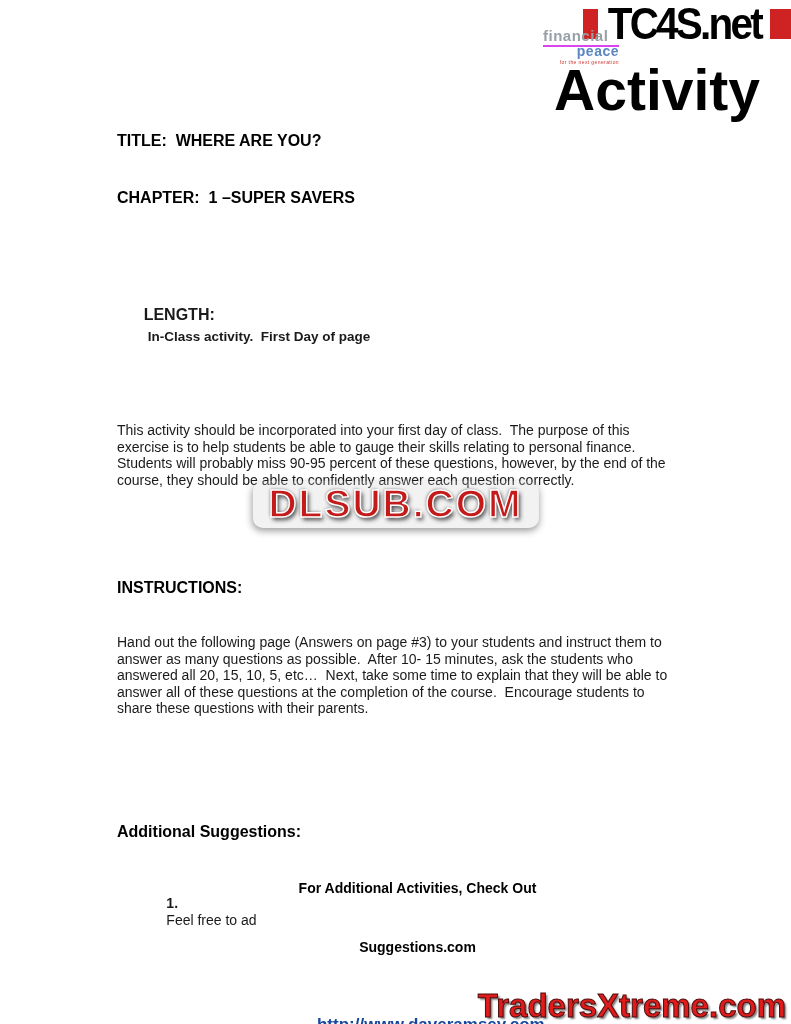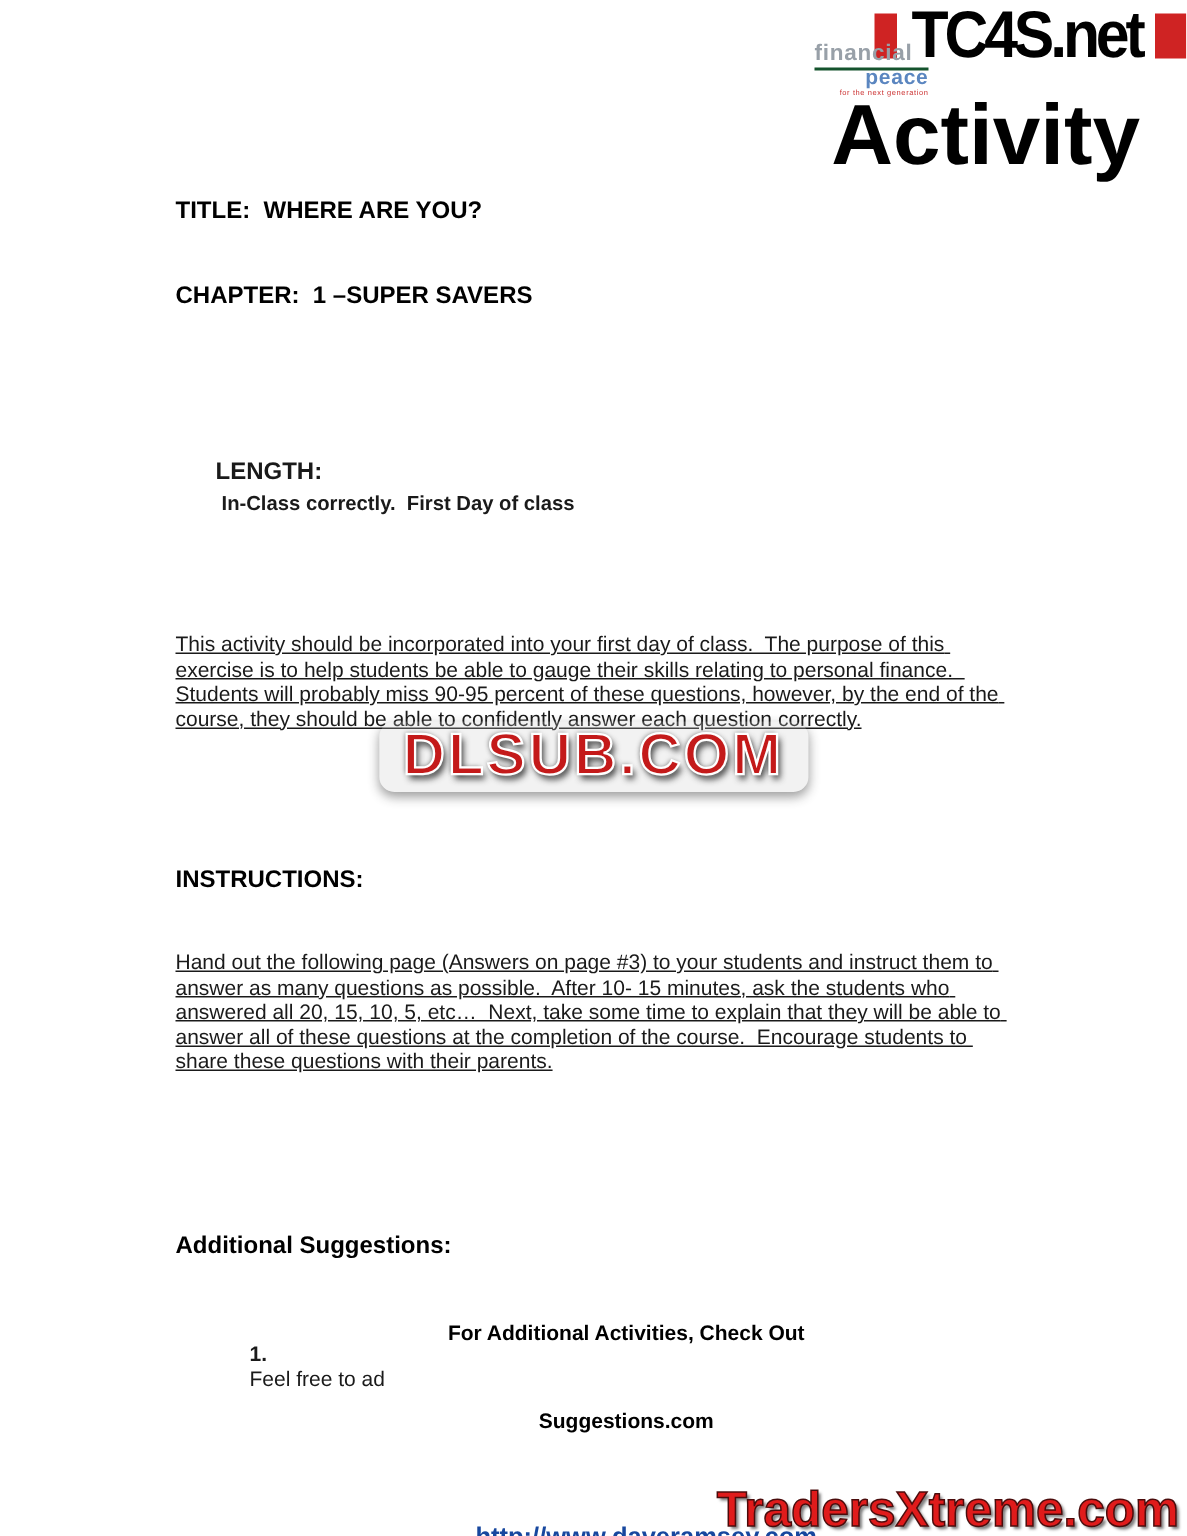--- a/index.html
+++ b/index.html
@@ -41,21 +41,21 @@
     top: 28px;
     left: 543px;
     width: 76px;
     line-height: 1;
   }
   .fp-financial {
     color: #98a0a8;
     font-weight: bold;
     font-size: 15px;
     letter-spacing: 0.5px;
-    border-bottom: 2px solid #14532d;
+    border-bottom: 2px solid #d946ef;
     padding-bottom: 2px;
   }
   .fp-peace {
     color: #5b86c0;
     font-weight: bold;
     font-size: 14px;
     text-align: right;
     margin-top: -3px;
     letter-spacing: 0.5px;
   }
@@ -94,21 +94,20 @@
   }
   .length-line { margin-top: 21px; line-height: 21px; }
   .length-label { font-size: 16px; font-weight: bold; }
   .length-text { font-size: 13.5px; font-weight: bold; margin-left: 4px; }
   .overview-heading { margin-top: 18px; }
   .para {
     font-size: 14px;
     line-height: 16.5px;
     margin: 0;
     color: #1a1a1a;
-    text-decoration: underline;
   }
   .instructions-heading { margin-top: 35px; }
   .suggestions-heading { margin-top: 50px; font-size: 16px; }
   .suggestion-item {
     margin-top: 1px;
     padding-left: 26px;
     font-size: 14px;
     line-height: 16.5px;
   }
   .suggestion-num { font-weight: bold; margin-right: 8px; }
@@ -193,21 +192,21 @@
   </div>
 
   <div class="activity">Activity</div>
 
   <div class="doc">
     <div class="doc-heading">TITLE:  WHERE ARE YOU?</div>
     <div class="doc-heading">CHAPTER:  1 –SUPER SAVERS</div>
 
     <div class="length-line">
       <span class="length-label">LENGTH:</span>
-      <span class="length-text">In-Class correctly.  First Day of class</span>
+      <span class="length-text">In-Class activity.  First Day of page</span>
     </div>
 
     <p class="para">This activity should be incorporated into your first day of class.  The purpose of this exercise is to help students be able to gauge their skills relating to personal finance.  Students will probably miss 90-95 percent of these questions, however, by the end of the course, they should be able to confidently answer each question correctly.</p>
 
     <div class="doc-heading instructions-heading">INSTRUCTIONS:</div>
     <p class="para">Hand out the following page (Answers on page #3) to your students and instruct them to answer as many questions as possible.  After 10- 15 minutes, ask the students who answered all 20, 15, 10, 5, etc…  Next, take some time to explain that they will be able to answer all of these questions at the completion of the course.  Encourage students to share these questions with their parents.</p>
 
     <div class="doc-heading suggestions-heading">Additional Suggestions:</div>
     <div class="suggestion-item">
       <span class="suggestion-num">1.</span>

